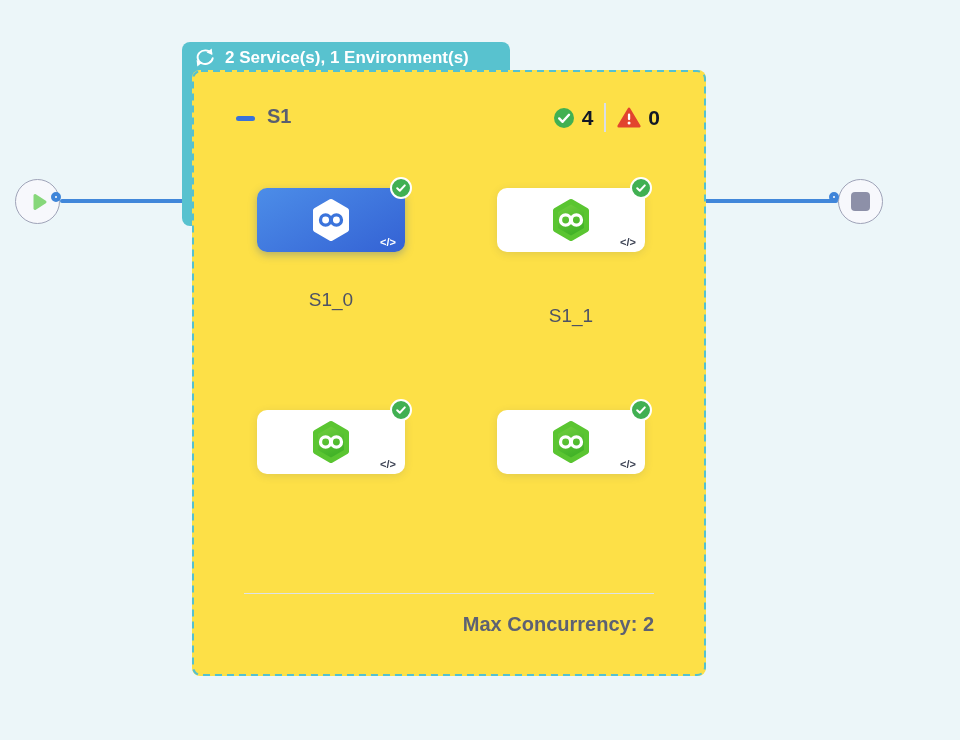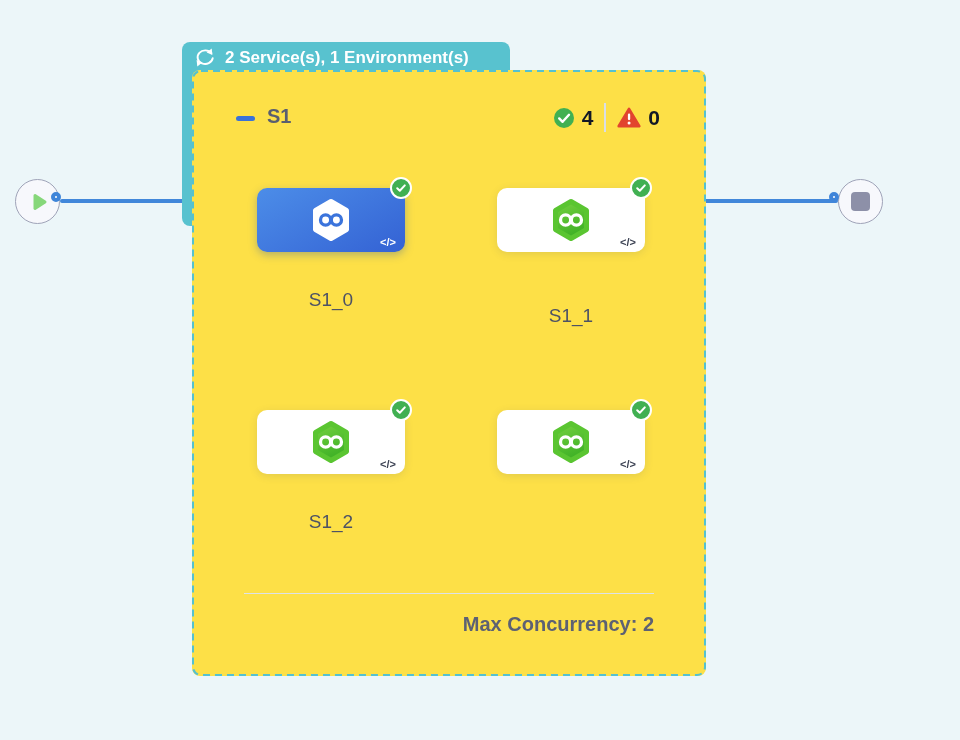--- a/index.html
+++ b/index.html
@@ -197,21 +197,20 @@
       <span class="check-badge">
         <svg width="12" height="12" viewBox="0 0 12 12">
           <polyline points="2.2,6.2 4.8,8.8 9.8,3.4" fill="none" stroke="#fff" stroke-width="2" stroke-linecap="round" stroke-linejoin="round"></polyline>
         </svg>
       </span>
       <span class="code-icon">&lt;/&gt;</span>
     </div>
 
     <div class="card-label row-0 col-0">S1_0</div>
     <div class="card-label row-0 col-1">S1_1</div>
-    <div class="card-label row-1 col-0">S1_2</div>
 
     <div class="footer-divider"></div>
     <div class="max-conc">Max Concurrency: 2</div>
   </div>
 
   <span class="link-node left"></span>
   <span class="link-node right"></span>
 
 </div>
 

